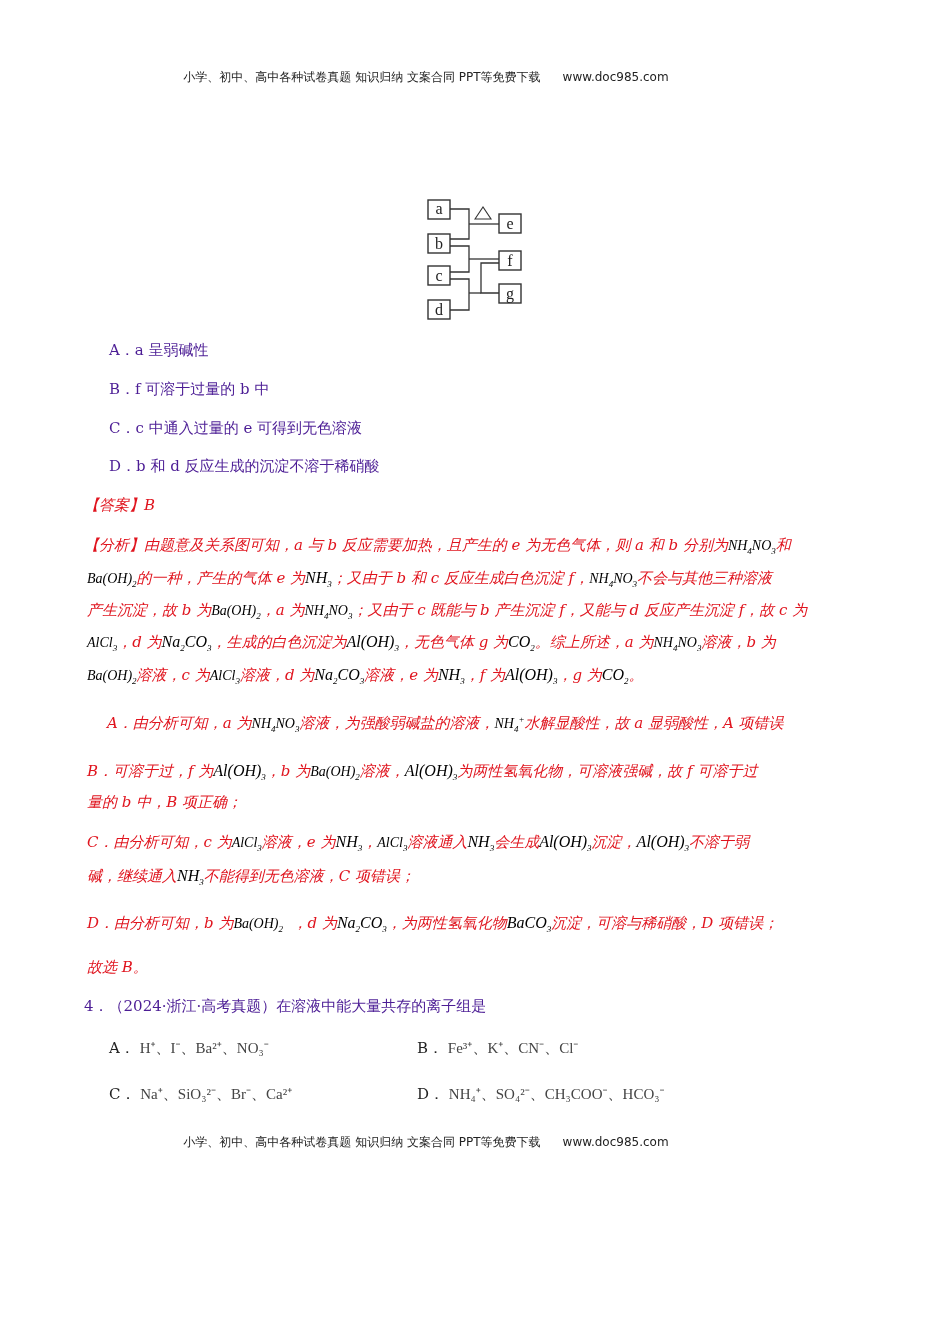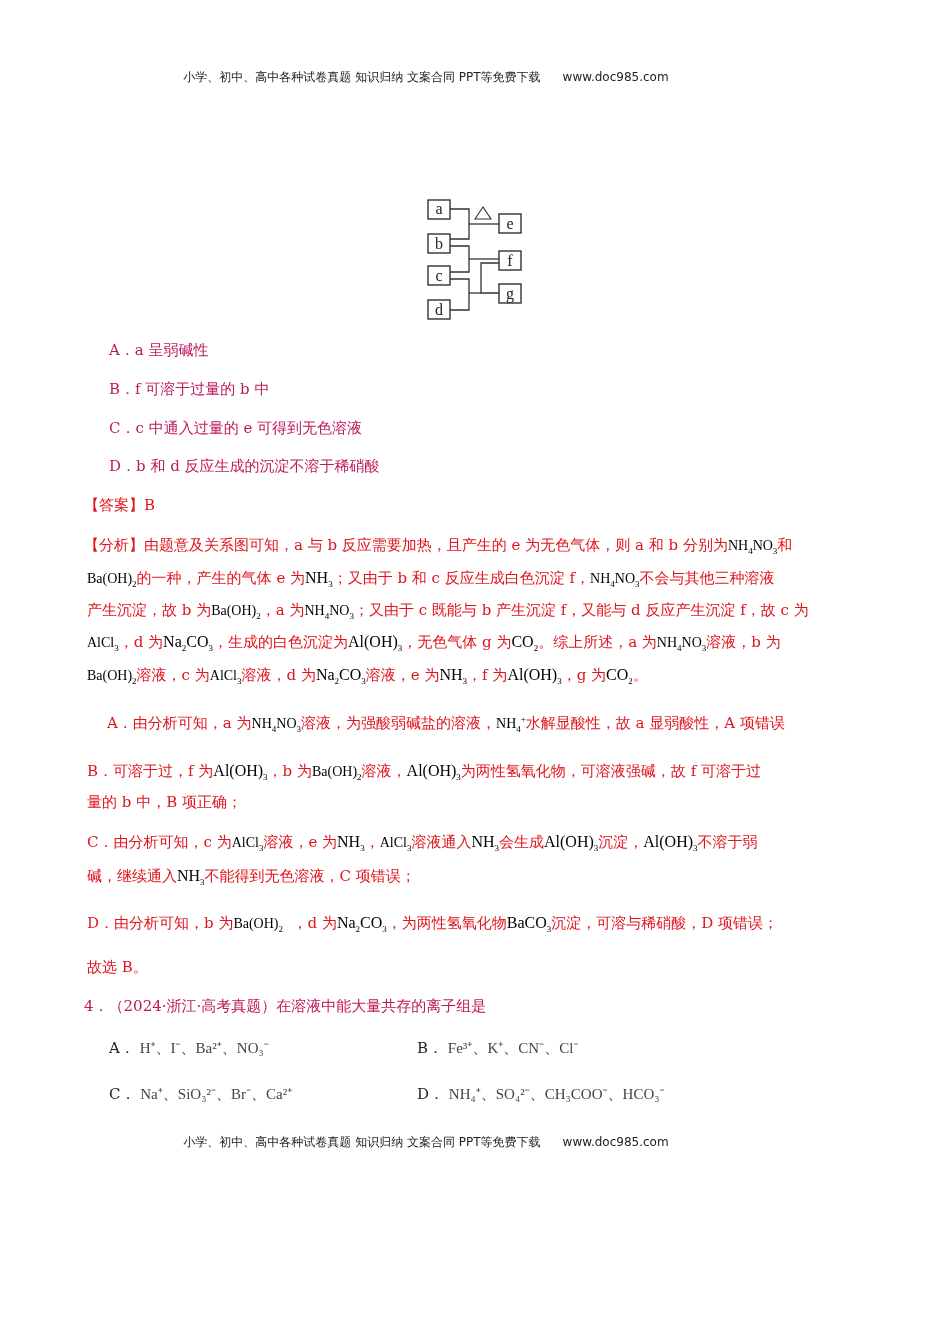--- a/index.html
+++ b/index.html
@@ -5,22 +5,22 @@
   html, body { margin: 0; padding: 0; background: #ffffff; }
   body { width: 950px; height: 1344px; position: relative; overflow: hidden;
          font-family: "DejaVu Serif", "Liberation Serif", serif; color: #222; }
   .hdr, .ftr { position: absolute; left: 0; width: 772px; text-align: center;
                font-family: "DejaVu Sans", "Liberation Sans", sans-serif; font-size: 12px; color: #222; letter-spacing: 0; margin-left: 40px; }
   .hdr { top: 69px; }
   .ftr { top: 1134px; }
   .hdr .url, .ftr .url { margin-left: 22px; }
   .diagram { position: absolute; left: 410px; top: 190px; width: 140px; height: 140px; }
   .line { position: absolute; font-size: 15px; line-height: 20px; white-space: nowrap; }
-  .red { color: #e0141e; }
-  .blk { color: #be185d; }
+  .red { color: #e0141e; font-style: italic; }
+  .blk { color: #4c1d95; }
   .chem { font-family: "Liberation Serif", "DejaVu Serif", serif; color: #000000; font-size: 14px; }
   .chem.big { font-size: 16px; }
   sub, sup { font-size: 9px; line-height: 0; }
   .opt { position: absolute; font-size: 15px; line-height: 20px; white-space: nowrap; color: #222; }
   .ion { font-family: "Liberation Serif", serif; color: #444; }
 </style>
 </head>
 <body>
 
 <div class="hdr">

